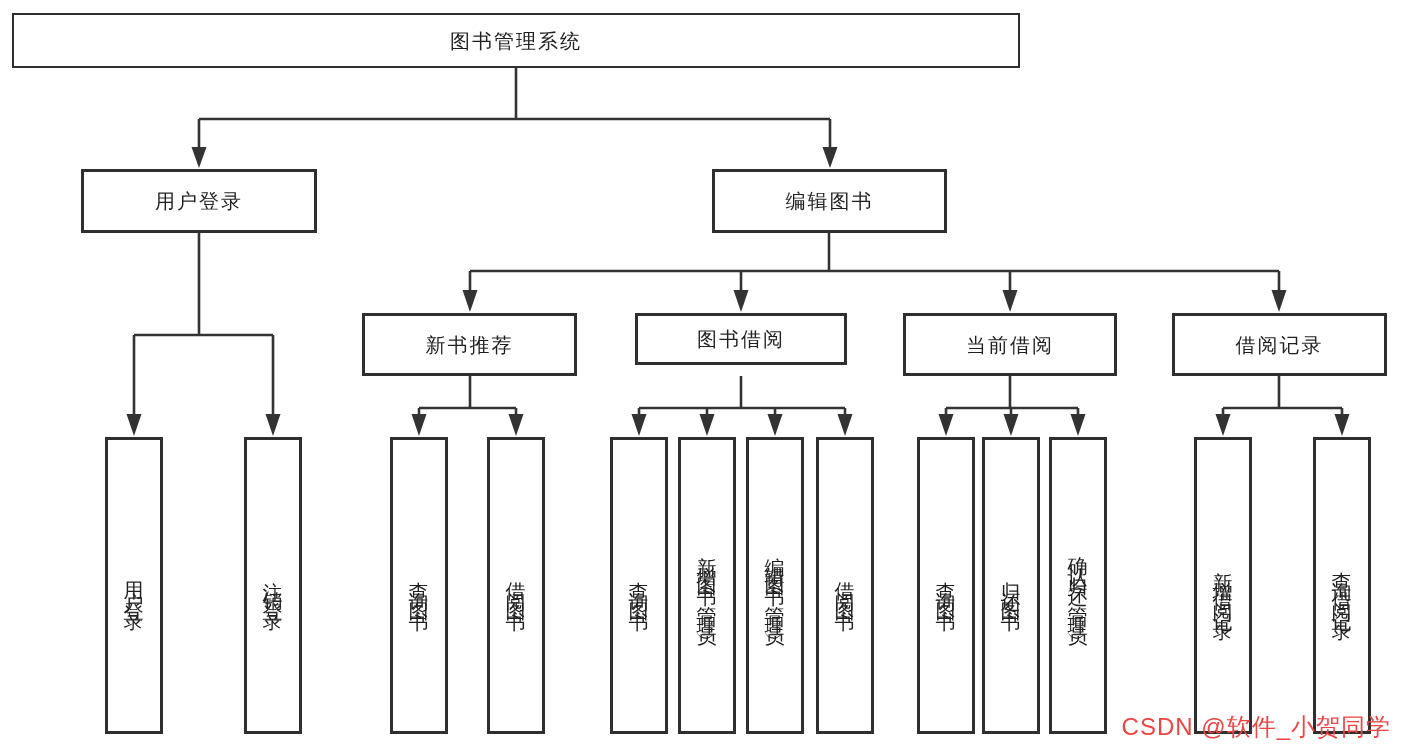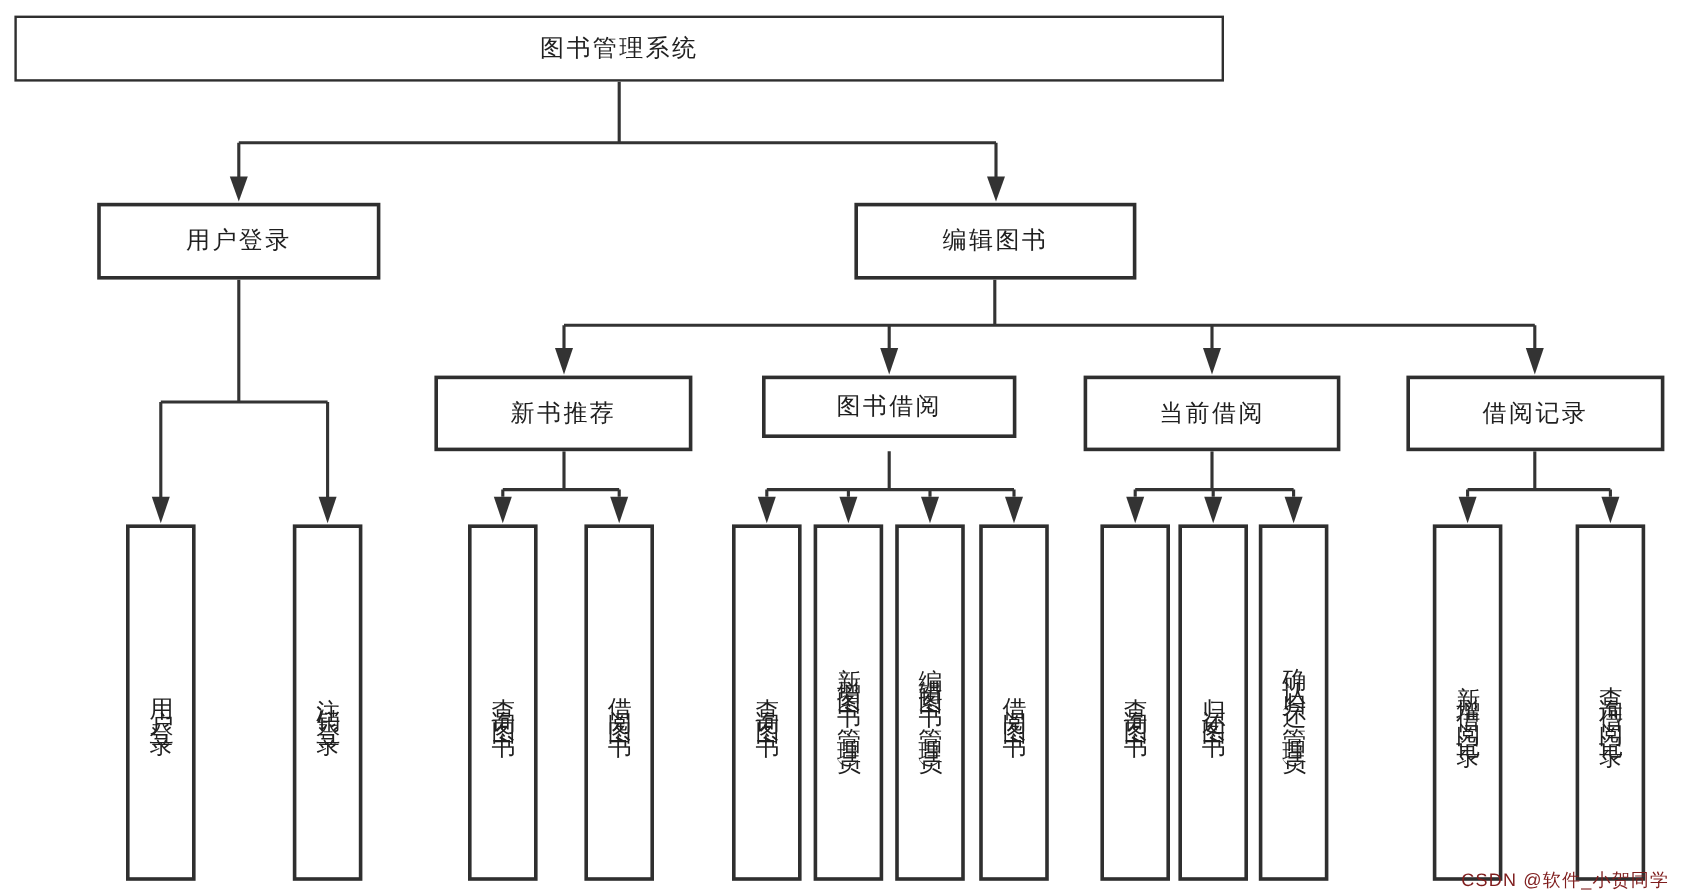--- a/index.html
+++ b/index.html
@@ -15,21 +15,21 @@
     display:flex;align-items:center;justify-content:center;box-sizing:border-box;
   }
   .box.root{border-width:2px;}
   .box.h .lbl{font-size:20px;letter-spacing:2px;line-height:1.2;white-space:nowrap;}
   .box.v .lbl{
     writing-mode:vertical-rl;text-orientation:mixed;
     font-size:20px;letter-spacing:10px;line-height:1;white-space:nowrap;
   }
   .watermark{
     position:absolute;right:14px;bottom:4px;z-index:3;
-    font-size:15px;letter-spacing:1px;color:#7f1d1d;white-space:nowrap;margin-left:27px;
+    font-size:24px;letter-spacing:1px;color:#ef4444;white-space:nowrap;margin-left:27px;
   }
 </style>
 </head>
 <body>
 
 <div class="canvas">
 
   <svg class="connectors" width="1405" height="747" viewBox="0 0 1405 747" aria-hidden="true">
 
     <path d="M516,68 V119 M199,119 H830 M199,119 V148 M830,119 V148"></path>

